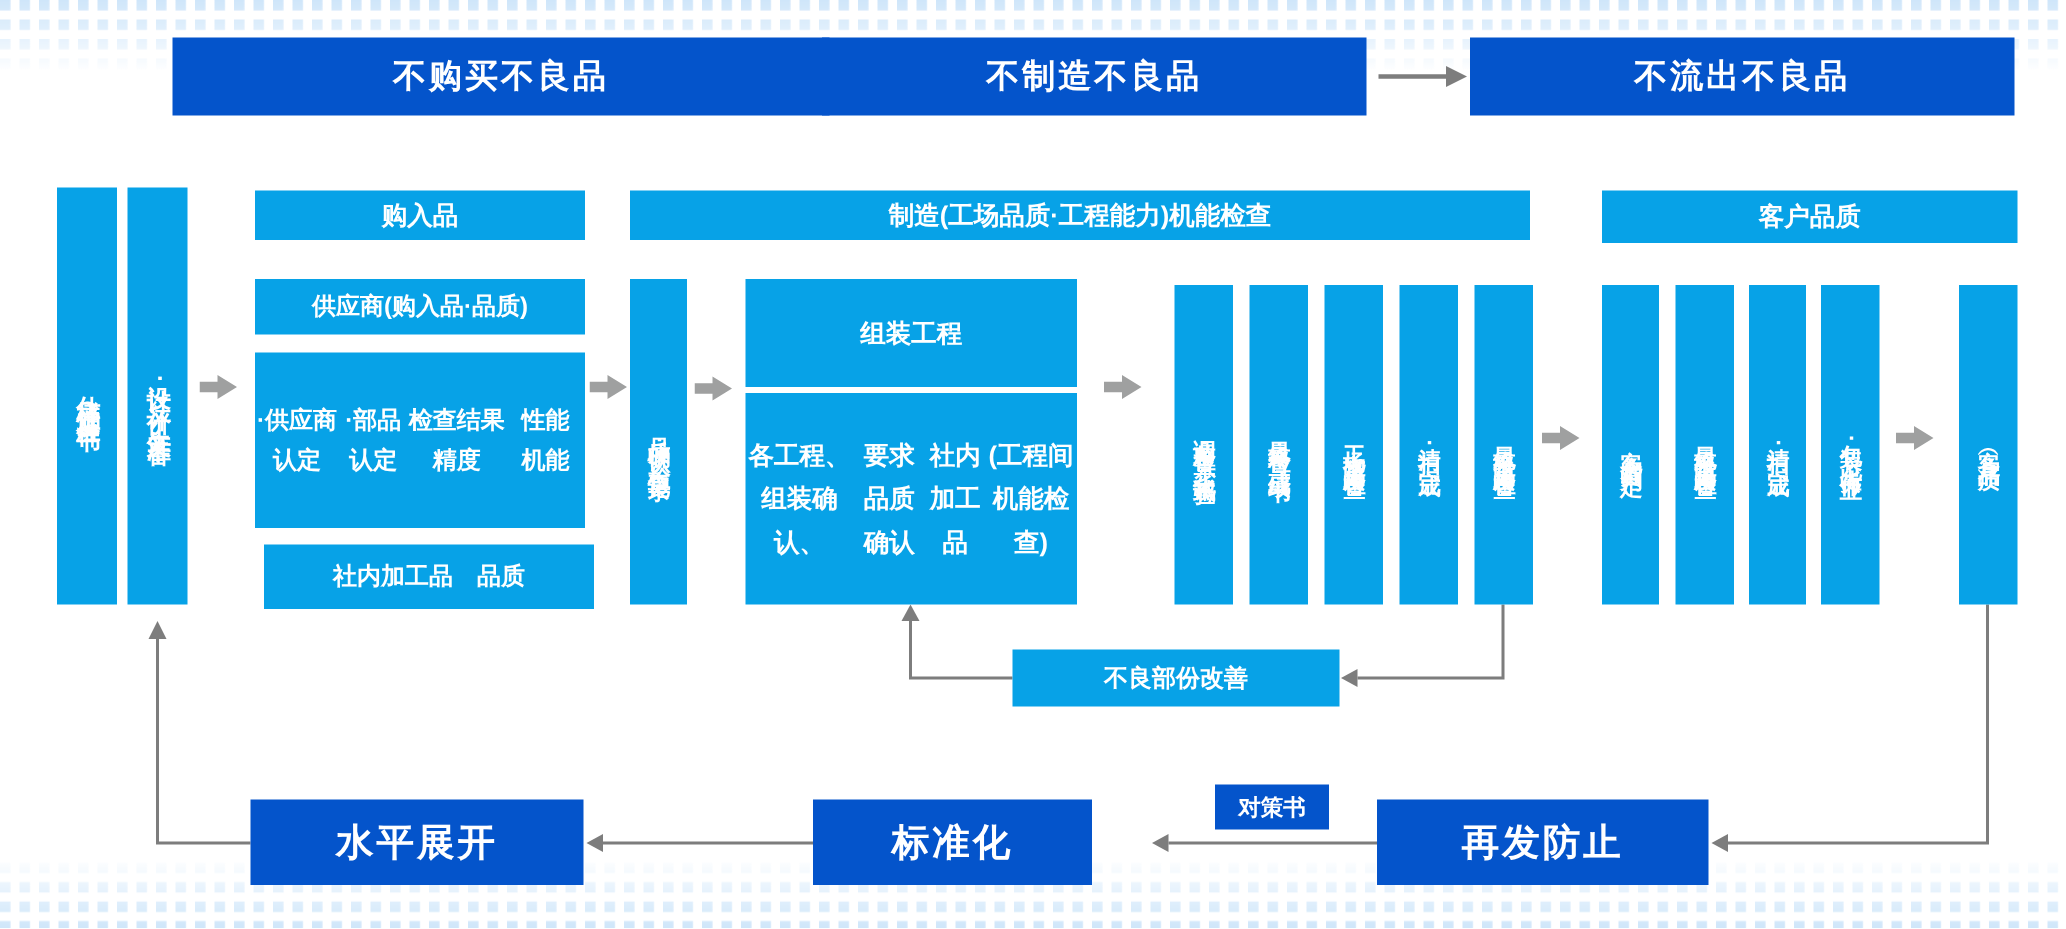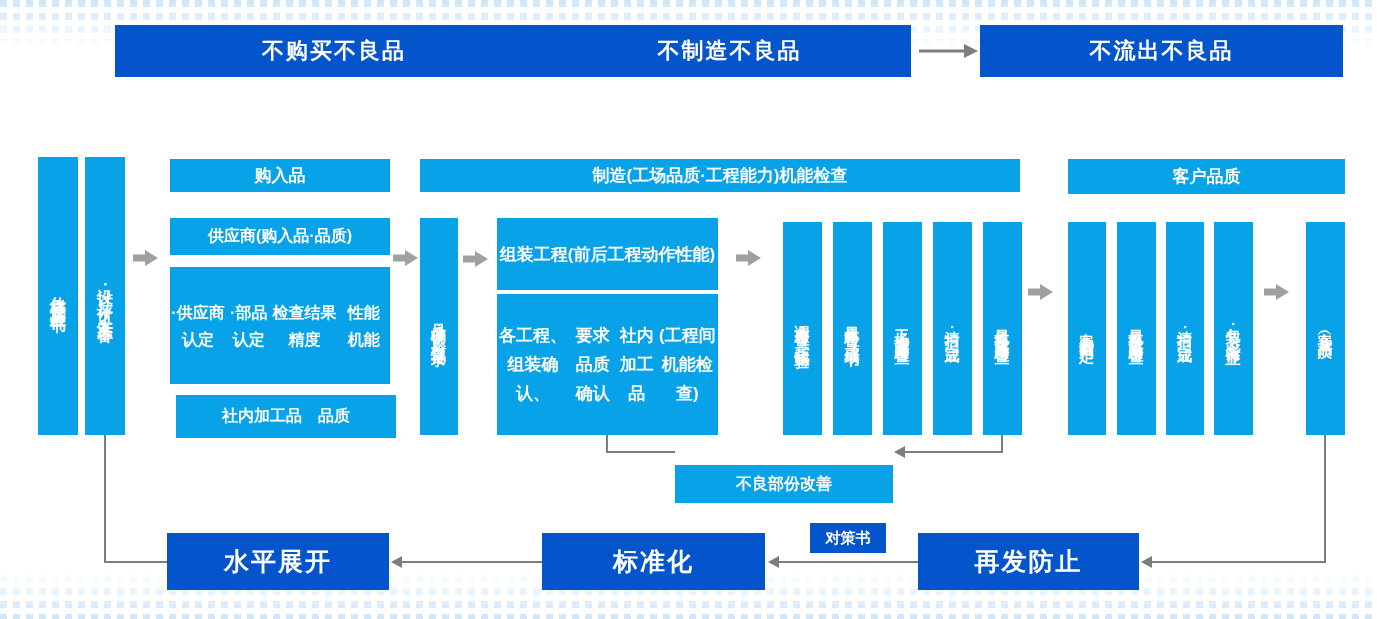--- a/index.html
+++ b/index.html
@@ -14,21 +14,21 @@
   html,body{margin:0;padding:0;background:#fff;}
   .canvas{
     position:relative;width:1377px;height:619px;background:#ffffff;overflow:hidden;
     font-family:"Liberation Sans","DejaVu Sans",sans-serif;
   }
   .box{
     position:absolute;display:flex;align-items:center;justify-content:center;
     color:var(--text-white,#fff);font-weight:bold;text-align:center;box-sizing:border-box;
   }
   .dark{background:var(--dark-blue,#0454CB);}
-  .light{background:var(--light-blue,#07A2E7);margin-top:32px;}
+  .light{background:var(--light-blue,#07A2E7);}
   .col{flex-direction:row;}
   .vbar{
     writing-mode:vertical-rl;letter-spacing:3px;font-size:15px;line-height:1;
     padding:6px 0;
   }
   .fs22{font-size:22px;letter-spacing:2px;}
   .fs20{font-size:25px;letter-spacing:2px;}
   .fs17{font-size:17px;}
   .fs16{font-size:16px;}
   .fs15{font-size:15px;}
@@ -142,21 +142,20 @@
     <div>检查结果 精度</div>
     <div>性能　机能</div>
   </div>
   <div class="box light fs16 node" style="left:176px;top:363px;width:220px;height:43px">社内加工品　品质</div>
 
   <div class="box light vbar node" style="left:420px;top:186px;width:38px;height:217px">品质确认·检查记录</div>
 
   <div class="box light fs17 node" style="left:420px;top:127px;width:600px;height:33px">制造(工场品质·工程能力)机能检查</div>
   <div class="box light col fs17 lh29 node" style="left:497px;top:186px;width:221px;height:72px">
     <div>组装工程</div>
-    <div>(前后工程动作性能)</div>
   </div>
   <div class="box light col fs17 lh29 node" style="left:497px;top:262px;width:221px;height:141px">
     <div>各工程、组装确认、</div>
     <div>要求品质确认</div>
     <div>社内加工品</div>
     <div>(工程间机能检查)</div>
   </div>
   <div class="box light vbar node" style="left:783px;top:190px;width:39px;height:213px">调整检查·劣化试验</div>
   <div class="box light vbar node" style="left:833px;top:190px;width:39px;height:213px">最终检查·成绩书</div>
   <div class="box light vbar node" style="left:883px;top:190px;width:39px;height:213px">工场出货品质检查</div>
@@ -166,17 +165,17 @@
   <div class="box light fs17 node" style="left:1068px;top:127px;width:277px;height:35px">客户品质</div>
   <div class="box light vbar node" style="left:1068px;top:190px;width:38px;height:213px">客户出货判定</div>
   <div class="box light vbar node" style="left:1117px;top:190px;width:39px;height:213px">最终出货品质检查</div>
   <div class="box light vbar node" style="left:1166px;top:190px;width:38px;height:213px">清扫·完成</div>
   <div class="box light vbar node" style="left:1214px;top:190px;width:39px;height:213px">包装·出货作业</div>
   <div class="box light vbar node" style="left:1306px;top:190px;width:39px;height:213px">客户（品质）</div>
 
   <div class="box light fs16 node" style="left:675px;top:433px;width:218px;height:38px">不良部份改善</div>
 
   <div class="box dark fs20 node" style="left:167px;top:533px;width:222px;height:57px">水平展开</div>
-  <div class="box dark fs20 node" style="left:542px;top:533px;width:223px;height:57px">标准化</div>
+  <div class="box dark fs20 node" style="left:542px;top:533px;width:186px;height:57px">标准化</div>
   <div class="box dark fs15 node" style="left:810px;top:523px;width:76px;height:30px">对策书</div>
   <div class="box dark fs20 node" style="left:918px;top:533px;width:221px;height:57px">再发防止</div>
 
 </div>
 
 </body></html>

